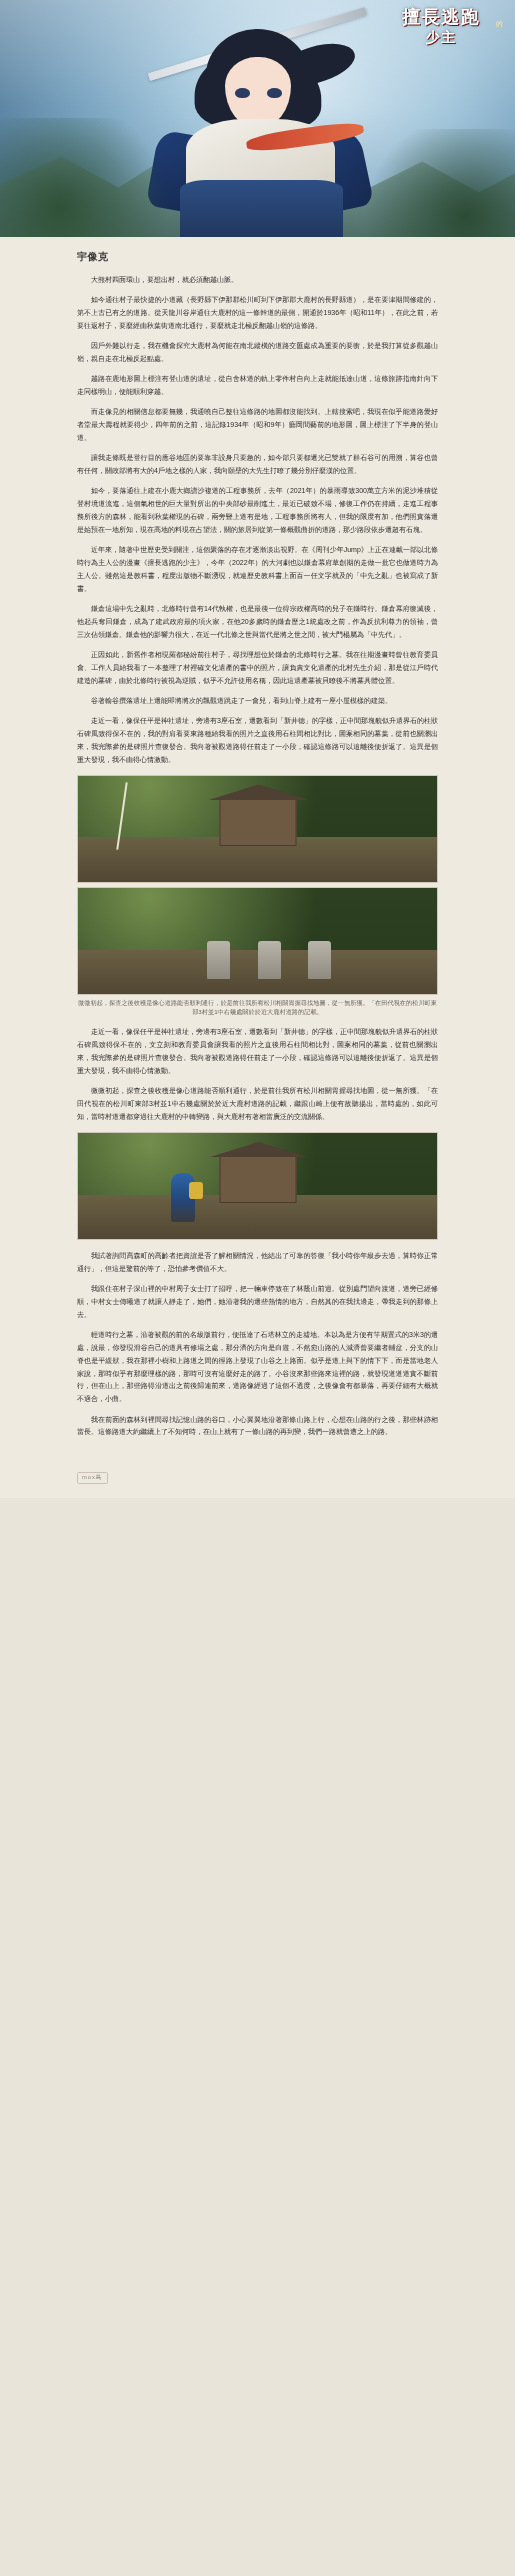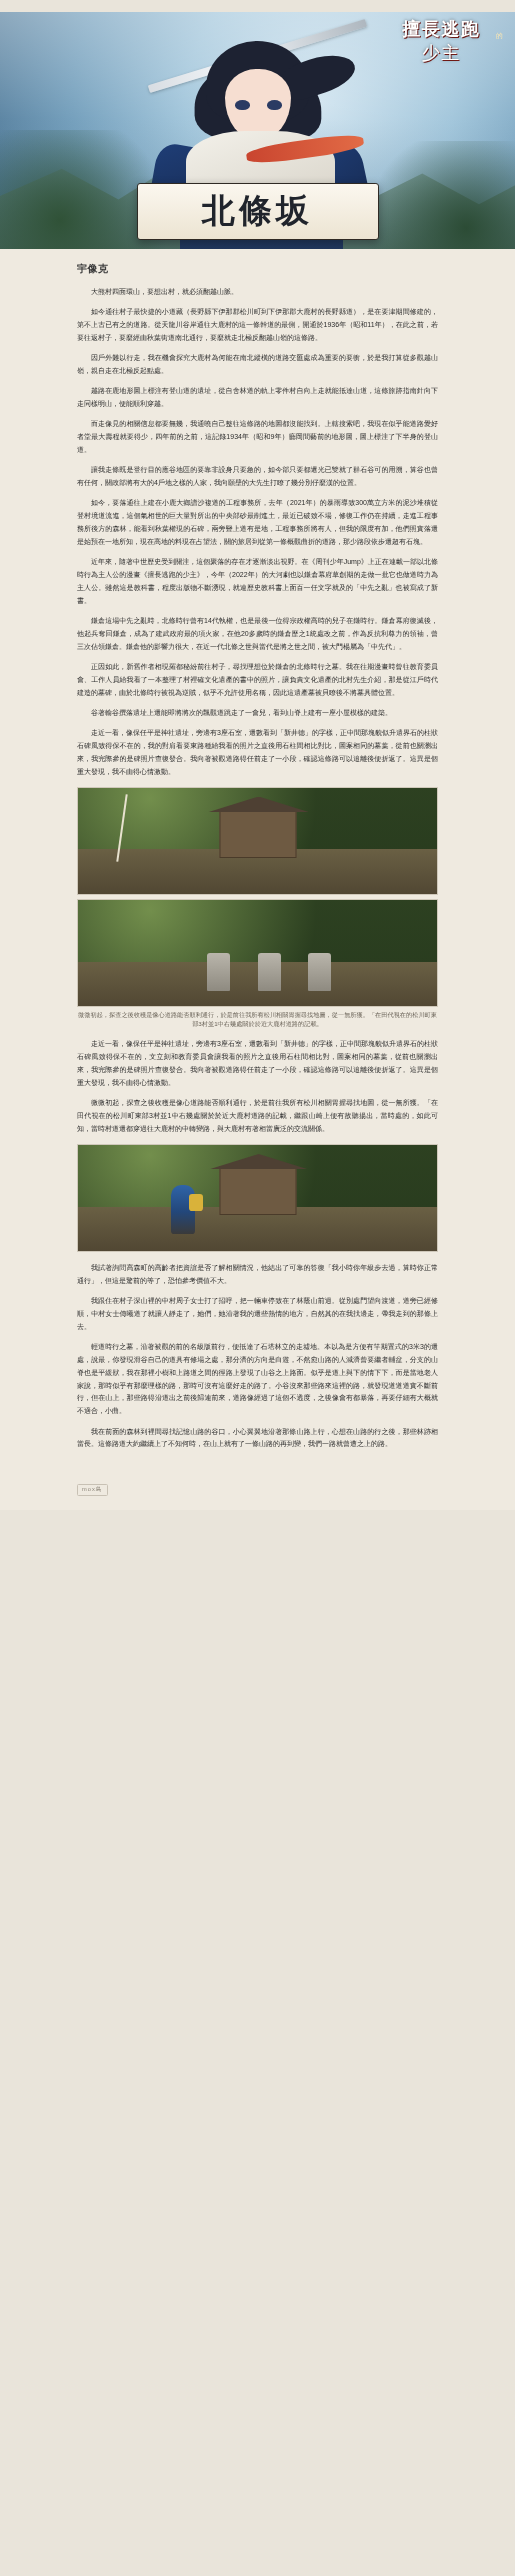--- a/index.html
+++ b/index.html
@@ -6,21 +6,21 @@
   html, body {
     margin: 0;
     padding: 0;
     background: #e9e4da;
   }
   body {
     font-family: "Liberation Sans", sans-serif;
   }
   .page {
     width: 515px;
-    margin: 12px auto;
+    margin: 0 auto;
     background: #efeae0;
     position: relative;
     overflow: hidden;
   }
 
   
   .hero {
     position: relative;
     width: 515px;
     height: 237px;
@@ -145,22 +145,22 @@
     color: #fff;
     z-index: 6;
   }
   .logo-badge .l1 {
     font-size: 18px;
     font-weight: bold;
     letter-spacing: 1.5px;
     text-shadow: 0 0 3.1px rgba(0,0,0,0.55), 1px 1px 0 #7e1d18;
   }
   .logo-badge .l2 {
-    font-size: 18px;
-    font-weight: normal;
+    font-size: 14px;
+    font-weight: bold;
     letter-spacing: 1.5px;
     text-shadow: 0 0 3.1px rgba(0,0,0,0.55), 1px 1px 0 #7e1d18;
   }
   .logo-badge .sub {
     position: absolute;
     right: 3.1px; top: 14.4px;
     font-size: 6.7px;
     color: #ffe9b0;
   }
 
@@ -323,23 +323,20 @@
 
     <div class="hero-foliage"></div>
     <div class="hero-foliage right"></div>
 
     <div class="logo-badge">
       <div class="l1">擅長逃跑</div>
       <div class="l2">少主</div>
       <div class="sub">的</div>
     </div>
 
-    <div class="title-plate">
-      <div class="t">北條坂</div>
-    </div>
   </div>
 
   <div class="article">
     <div class="byline">宇像克</div>
 
     <p>大熊村四面環山，要想出村，就必須翻越山脈。</p>
     <p>如今通往村子最快捷的小道藏（長野縣下伊那郡松川町到下伊那郡大鹿村的長野縣道），是在要津期間修建的，第不上古已有之的道路。從天龍川谷岸通往大鹿村的這一條幹道的最側，開通於1936年（昭和11年），在此之前，若要往返村子，要麼經由秋葉街道南北通行，要麼就走北極反翻越山嶺的這條路。</p>
     <p>因戶外難以行走，我在機會探究大鹿村為何能在南北縱橫的道路交匯處成為重要的要衝，於是我打算從多觀越山嶺，親自走在北極反起點處。</p>
     <p>越路在鹿地形圖上標注有登山道的遺址，從自舍林道的軌上零件村自向上走就能抵達山道，這條旅跡指南針向下走同樣明山，便能順利穿越。</p>
     <p>而走像見的相關信息都要無幾，我通曉自己整往這條路的地圖都沒能找到。上轄搜索吧，我現在似乎能道路愛好者堂最大壽程就要得少，四年前的之前，這記錄1934年（昭和9年）廳岡間藝前的地形圖，圖上標注了下半身的登山道。</p>

